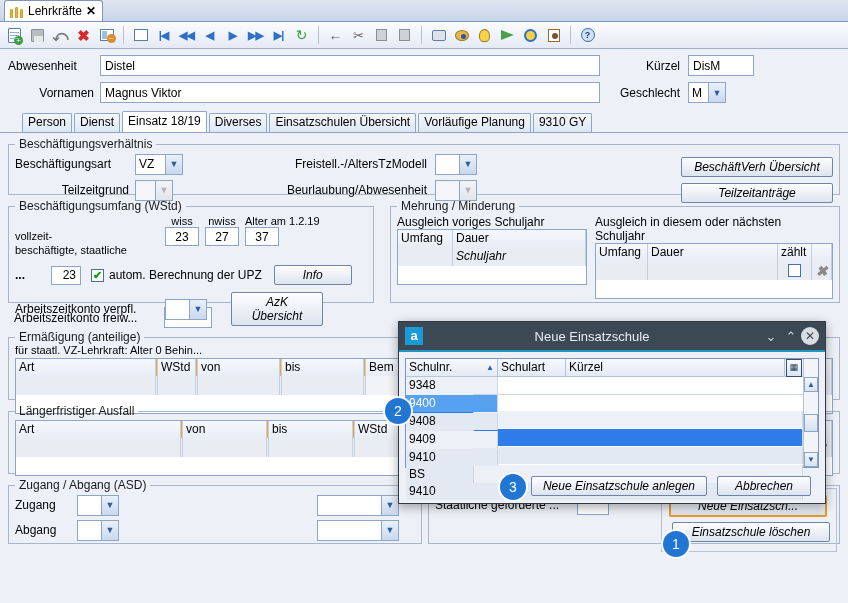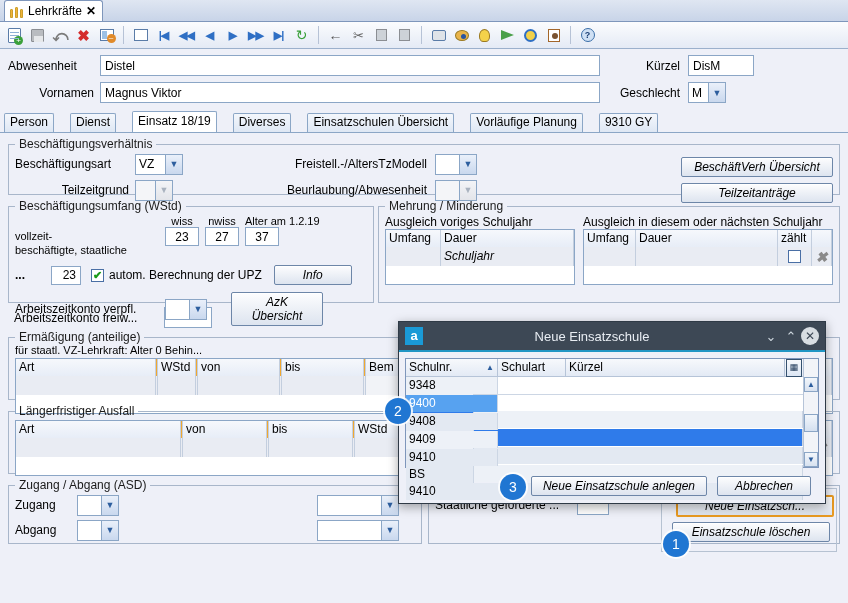--- a/index.html
+++ b/index.html
@@ -105,21 +105,21 @@
   .combo .ca {
     width:17px; background:linear-gradient(#eaf0fa,#c9d8ee);
     border-left:1px solid #8ba6c6; display:flex; align-items:center; justify-content:center;
     color:#2d5e9e; font-size:9px;
   }
   .combo.dis .ca { background:linear-gradient(#f3f4f7,#e3e5ea); color:#a9b2bf; }
   .combo.dis .cv { background:#f4f5f8; }
 
   
   #innertabs {
-    display:flex; align-items:flex-end; padding-left:4px; gap:16px;
+    display:flex; align-items:flex-end; padding-left:22px; gap:2px;
     border-bottom:1px solid #8ba6c6; height:20px; margin-top:2px;
   }
   .itab {
     border:1px solid #8ba6c6; border-bottom:none;
     background:linear-gradient(#f4f7fc,#dee7f4);
     padding:1px 5px 2px 5px; font-size:12px; line-height:15px;
     border-radius:2px 2px 0 0; cursor:pointer; height:19px;
   }
   .itab.active { background:#fff; font-weight:normal; height:21px; padding-top:2px; position:relative; z-index:2; }
 
@@ -360,21 +360,21 @@
       <span class="lbl" style="width:262px;text-align:right;padding-right:8px">Beurlaubung/Abwesenheit</span>
       <span class="combo dis" style="width:42px">
         <span class="cv"></span>
         <span class="ca">▼</span>
       </span>
     </div>
     <button class="btn" style="position:absolute;right:6px;top:6px;width:152px">BeschäftVerh Übersicht</button>
     <button class="btn" style="position:absolute;right:6px;top:32px;width:152px">Teilzeitanträge</button>
   </fieldset>
 
-  <div style="display:flex;gap:4px">
+  <div style="display:flex;gap:16px">
 
     <div style="width:366px">
       <fieldset style="height:104px;position:relative">
         <legend>Beschäftigungsumfang (WStd)</legend>
         <div style="display:flex">
           <div style="width:150px;font-size:11px;line-height:14px;padding-top:14px">
             <div>vollzeit-</div>
             <div>beschäftigte, staatliche</div>
           </div>
           <div style="text-align:center;margin-right:6px">
@@ -544,21 +544,21 @@
       </div>
     </fieldset>
 
     <fieldset style="flex:1;height:66px;position:relative">
       <legend>Private Schulen</legend>
       <div style="display:flex;align-items:center;height:22px">
         <span class="lbl" style="width:142px">Staatliche geförderte ...</span>
         <span class="ti" style="width:32px;height:19px"></span>
       </div>
       <div class="grp-box" style="position:absolute;right:2px;top:-4px;width:176px;height:64px">
-        <button class="btn btn-hl" style="position:absolute;right:2px;top:6px;width:158px">Neue Einsatzsch...</button>
+        <button class="btn btn-hl" style="position:absolute;right:9px;top:6px;width:158px">Neue Einsatzsch...</button>
         <button class="btn" style="position:absolute;right:6px;top:33px;width:158px">Einsatzschule löschen</button>
       </div>
     </fieldset>
   </div>
 </div>
 
 <div id="dialog">
   <div id="dlg-title">
     <span class="dlg-app-icon">a</span>
     <span class="t">Neue Einsatzschule</span>

